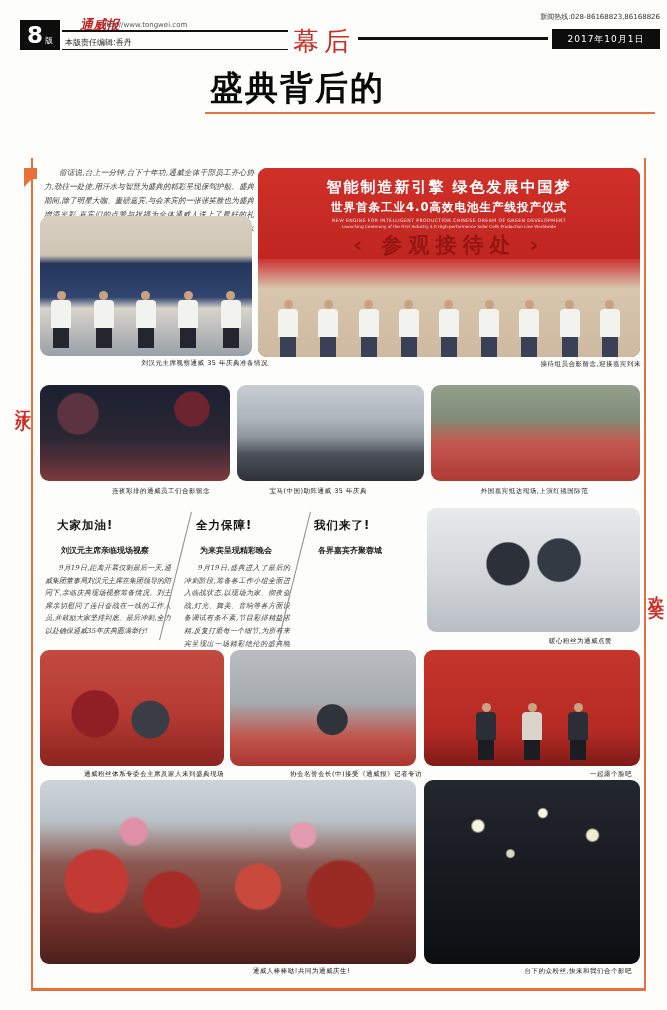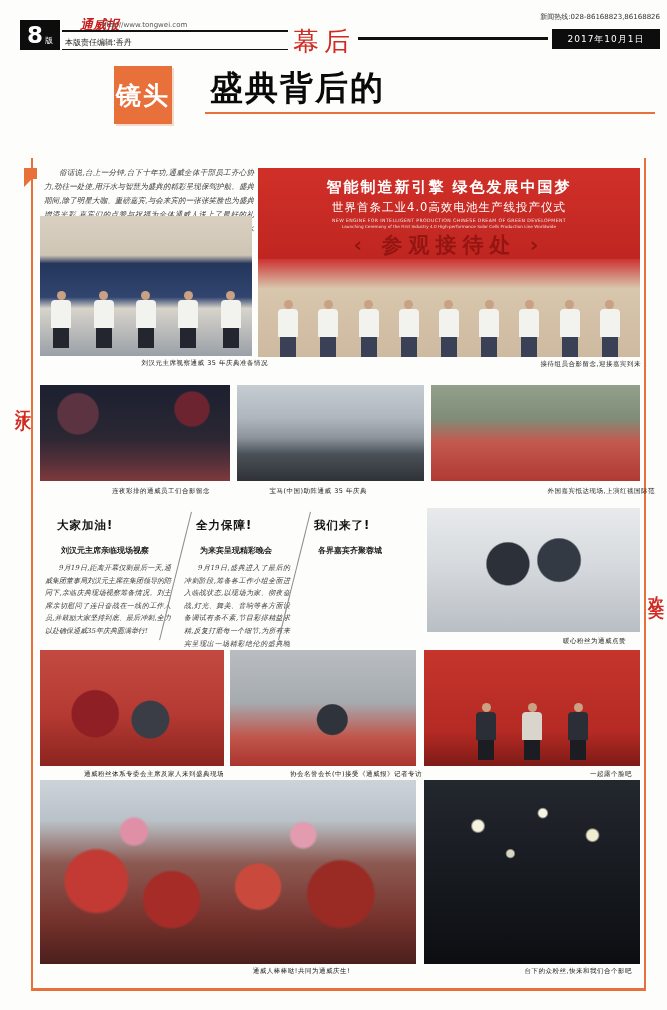--- a/index.html
+++ b/index.html
@@ -39,36 +39,36 @@
   #label-laugh{left:645px;top:584px;}
 
   
   #quote-icon{left:24px;top:168px;width:13px;height:11px;background:#e8703a;}
   #quote-icon:after{content:"";position:absolute;left:0;top:11px;border:5px solid transparent;
     border-top-color:#e8703a;border-left-color:#e8703a;border-width:4px;}
   #intro-text{left:44px;top:166px;width:210px;font-size:7.5px;line-height:1.85;color:#3a3a3a;
     font-family:"DejaVu Serif","Liberation Serif",serif;font-style:italic;text-align:justify;text-indent:2em;}
 
   
-  .photo{overflow:hidden;background:#c9c4bb;}
+  .photo{overflow:hidden;background:#c9c4bb;border-radius:9px;}
   .caption{font-size:6.5px;color:#1a1a1a;text-align:right;letter-spacing:.5px;}
 
   #photo-inspection{left:40px;top:216px;width:212px;height:140px;
     background:linear-gradient(180deg,#d9d0c2 0%,#cfc5b4 28%,#24365c 34%,#31456f 58%,#d8d4cb 66%,#9aa0a8 100%);}
   .insp-people{position:absolute;left:0;bottom:8px;width:100%;display:flex;justify-content:space-around;align-items:flex-end;}
   .figure{display:flex;flex-direction:column;align-items:center;}
   .figure .head{width:9px;height:9px;border-radius:50%;background:#caa182;}
   .figure .shirt{width:20px;height:28px;border-radius:4px 4px 0 0;background:#f2f2ef;}
   .figure .pants{width:16px;height:20px;background:#23262e;}
 
   #photo-reception{left:258px;top:168px;width:382px;height:189px;background:#c8231f;}
   .banner{position:absolute;left:0;top:0;width:100%;height:56%;
     background:linear-gradient(180deg,#d03028,#bd2420);color:#fff;text-align:center;}
   .banner .b1{font-size:15px;font-weight:bold;letter-spacing:2px;margin-top:10px;}
-  .banner .b2{font-size:11.5px;font-weight:normal;letter-spacing:1px;margin-top:3px;}
+  .banner .b2{font-size:11.5px;font-weight:bold;letter-spacing:1px;margin-top:3px;}
   .banner .b3{font-size:4.6px;opacity:.85;margin-top:3px;letter-spacing:.4px;}
   .banner .b4{font-size:4.2px;opacity:.8;margin-top:1px;}
   .banner .recep{font-size:21px;font-weight:bold;color:#8f1410;opacity:.9;letter-spacing:6px;margin-top:2px;}
   .recep-row{position:absolute;left:0;bottom:0;width:100%;height:52%;
     background:linear-gradient(180deg,#c33 0%,#d8c6ad 30%,#cdbaa0 100%);
     display:flex;justify-content:space-evenly;align-items:flex-end;}
 
   #photo-night{left:40px;top:385px;width:190px;height:96px;
     background:radial-gradient(circle at 20% 30%,#5c3340 0 12%,transparent 13%),
       radial-gradient(circle at 80% 25%,#6b2430 0 10%,transparent 11%),
@@ -133,23 +133,20 @@
   <div class="abs hline" style="left:62px;top:30px;width:226px;height:2px;"></div>
   <div class="abs" id="editor-line">本版责任编辑:香丹</div>
   <div class="abs hline" style="left:62px;top:49px;width:226px;height:1px;"></div>
   <div class="abs" id="column-tag">幕后</div>
   <div class="abs hline" style="left:358px;top:37px;width:190px;height:3px;"></div>
   <div class="abs" id="hotline">新闻热线:028-86168823,86168826</div>
   <div class="abs" id="date-box">
     <span>2017年10月1日</span>
   </div>
 
-  <div class="abs" id="lens-badge">
-    <span>镜头</span>
-  </div>
   <div class="abs" id="headline1">盛典背后的</div>
   <div class="abs" id="headline-rule"></div>
 
   <div class="abs" id="frame"></div>
   <div class="abs vlabel" id="label-sweat">汗水</div>
   <div class="abs vlabel" id="label-laugh">欢笑</div>
 
   <div class="abs" id="quote-icon"></div>
   <div class="abs" id="intro-text">俗话说,台上一分钟,台下十年功,通威全体干部员工齐心协力,劲往一处使,用汗水与智慧为盛典的精彩呈现保驾护航。盛典期间,除了明星大咖、重磅嘉宾,与会来宾的一张张笑脸也为盛典增添光彩,嘉宾们的点赞与祝福为全体通威人送上了最好的礼物。现在,就跟随我们的镜头一起去看看盛典背后的欢笑与汗水吧!</div>
 
@@ -240,41 +237,41 @@
         </div>
     </div>
   </div>
   <div class="abs caption" style="left:356px;top:360px;width:285px;">接待组员合影留念,迎接嘉宾到来</div>
 
   <div class="abs photo" id="photo-night"></div>
   <div class="abs photo" id="photo-bmw"></div>
   <div class="abs photo" id="photo-carpet"></div>
   <div class="abs caption" style="left:40px;top:487px;width:170px;">连夜彩排的通威员工们合影留念</div>
   <div class="abs caption" style="left:237px;top:487px;width:130px;">宝马(中国)助阵通威 35 年庆典</div>
-  <div class="abs caption" style="left:448px;top:487px;width:207px;">外国嘉宾抵达现场,上演红毯国际范</div>
+  <div class="abs caption" style="left:431px;top:487px;width:207px;text-align:center;">外国嘉宾抵达现场,上演红毯国际范</div>
 
   <div class="abs article" style="left:45px;top:506px;width:126px;">
     <h3>大家加油!</h3>
     <div class="sub">刘汉元主席亲临现场视察</div>
     <div class="body">9月19日,距离开幕仅剩最后一天,通威集团董事局刘汉元主席在集团领导的陪同下,亲临庆典现场视察筹备情况。刘主席亲切慰问了连日奋战在一线的工作人员,并鼓励大家坚持到底、最后冲刺,全力以赴确保通威35年庆典圆满举行!</div>
   </div>
   <div class="abs col-divider" style="left:175px;top:510px;"></div>
   <div class="abs article" style="left:184px;top:506px;width:106px;">
     <h3>全力保障!</h3>
     <div class="sub">为来宾呈现精彩晚会</div>
     <div class="body">9月19日,盛典进入了最后的冲刺阶段,筹备各工作小组全面进入临战状态,以现场为家、彻夜奋战,灯光、舞美、音响等各方面设备调试有条不紊,节目彩排精益求精,反复打磨每一个细节,为所有来宾呈现出一场精彩绝伦的盛典晚会。</div>
   </div>
   <div class="abs col-divider" style="left:294px;top:510px;"></div>
   <div class="abs article" style="left:302px;top:506px;width:118px;">
     <h3>我们来了!</h3>
     <div class="sub">各界嘉宾齐聚蓉城</div>
   </div>
 
   <div class="abs photo" id="photo-thumbs"></div>
-  <div class="abs caption" style="left:416px;top:637px;width:210px;">暖心粉丝为通威点赞</div>
+  <div class="abs caption" style="left:402px;top:637px;width:210px;">暖心粉丝为通威点赞</div>
 
   <div class="abs photo" id="photo-family"></div>
   <div class="abs photo" id="photo-interview"></div>
   <div class="abs photo" id="photo-trio">
     <div class="trio-row">
       <div class="figure">
           <div class="head"></div>
           <div class="shirt"></div>
           <div class="pants"></div>
         </div>

